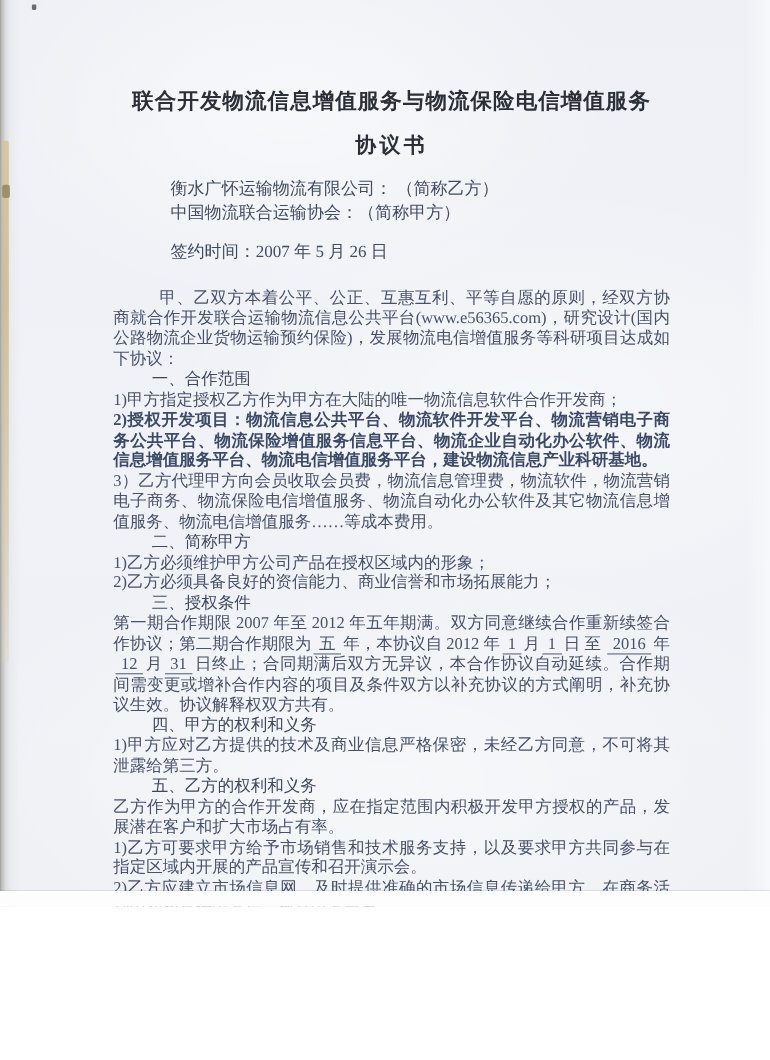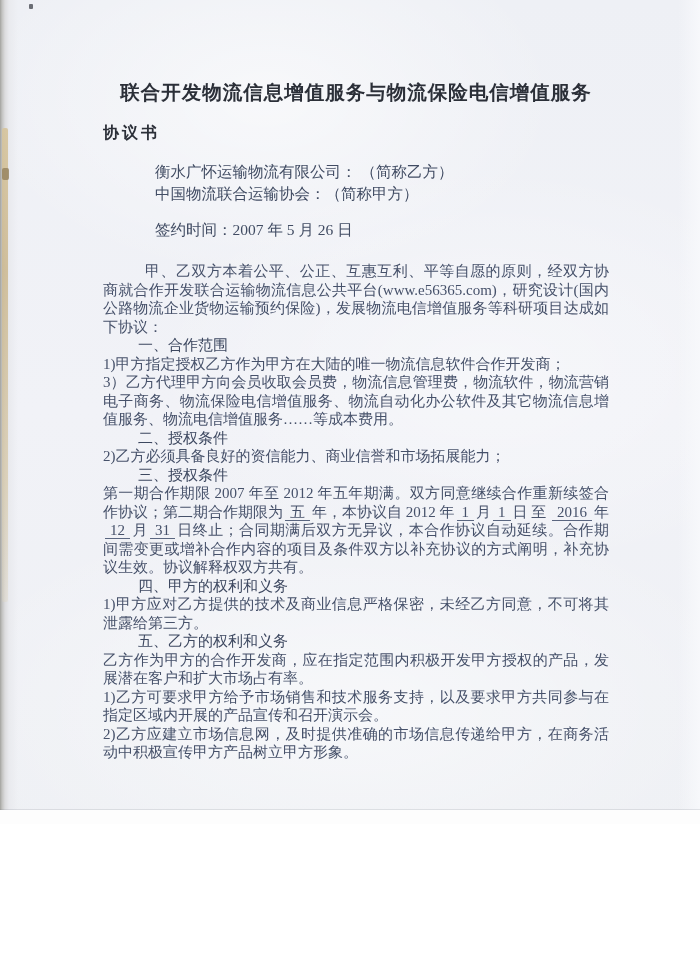--- a/index.html
+++ b/index.html
@@ -37,21 +37,21 @@
   .edge-bottom {
     position:absolute; left:0; bottom:0; width:100%; height:14px; background:#fdfdfd;
     box-shadow:0 -1px 0 rgba(120,126,140,.18);
   }
   .content { position:absolute; left:103px; top:80px; width:506px; }
   .doc-title {
     margin:0; text-align:center; font-size:19.5px; font-weight:700;
     letter-spacing:1px; line-height:26px; color:#2b2f38;
   }
   .doc-subtitle {
-    margin:14px 0 0 0; text-align:left; font-size:16px; font-weight:700;
+    margin:14px 0 0 0; text-align:center; font-size:19px; font-weight:700;
     letter-spacing:3px; line-height:26px; color:#2b2f38;
   }
   .party-line { margin:0 0 0 52px; font-size:15.5px; line-height:20px; color:#414c63; }
   .pa { margin-top:2px; }
   .pb { margin-top:16px; }
   .place { margin-top:17px; }
   .date { margin-top:16px; }
   .body-flow { margin-top:22px; font-size:15px; line-height:18.5px; text-align:justify; color:#46516a; }
   .body-flow p { margin:0; }
   .intro { text-indent:42px; }
@@ -76,23 +76,25 @@
 
     <p class="party-line pb">衡水广怀运输物流有限公司： （简称乙方）</p>
     <p class="party-line pa">中国物流联合运输协会：（简称甲方）</p>
     <p class="party-line date">签约时间：2007 年 5 月 26 日</p>
 
     <div class="body-flow">
       <p class="intro">甲、乙双方本着公平、公正、互惠互利、平等自愿的原则，经双方协商就合作开发联合运输物流信息公共平台(www.e56365.com)，研究设计(国内公路物流企业货物运输预约保险)，发展物流电信增值服务等科研项目达成如下协议：</p>
 
       <p class="sec-h">一、合作范围</p>
       <p>1)甲方指定授权乙方作为甲方在大陆的唯一物流信息软件合作开发商；</p>
+      <p class="emph">2)授权开发项目：物流信息公共平台、物流软件开发平台、物流营销电子商务公共平台、物流保险增值服务信息平台、物流企业自动化办公软件、物流信息增值服务平台、物流电信增值服务平台，建设物流信息产业科研基地。</p>
       <p>3）乙方代理甲方向会员收取会员费，物流信息管理费，物流软件，物流营销电子商务、物流保险电信增值服务、物流自动化办公软件及其它物流信息增值服务、物流电信增值服务……等成本费用。</p>
 
-      <p class="sec-h">二、授权条件</p>
+      <p class="sec-h">二、简称甲方</p>
+      <p>1)乙方必须维护甲方公司产品在授权区域内的形象；</p>
       <p>2)乙方必须具备良好的资信能力、商业信誉和市场拓展能力；</p>
 
       <p class="sec-h">三、授权条件</p>
       <p><span>第一期合作期限 2007 年至 2012 年五年期满。双方同意继续合作重新续签合作协议；第二期合作期限为</span><span class="blank">五</span><span>年，本协议自 2012 年</span><span class="blank">1</span><span>月</span><span class="blank">1</span><span>日 至</span> <span class="blank">2016</span><span>年</span><span class="blank">12</span><span>月</span><span class="blank">31</span><span>日终止；合同期满后双方无异议，本合作协议自动延续。合作期间需变更或增补合作内容的项目及条件双方以补充协议的方式阐明，补充协议生效。协议解释权双方共有。</span></p>
 
       <p class="sec-h">四、甲方的权利和义务</p>
       <p>1)甲方应对乙方提供的技术及商业信息严格保密，未经乙方同意，不可将其泄露给第三方。</p>
 
       <p class="sec-h">五、乙方的权利和义务</p>
       <p>乙方作为甲方的合作开发商，应在指定范围内积极开发甲方授权的产品，发展潜在客户和扩大市场占有率。</p>

